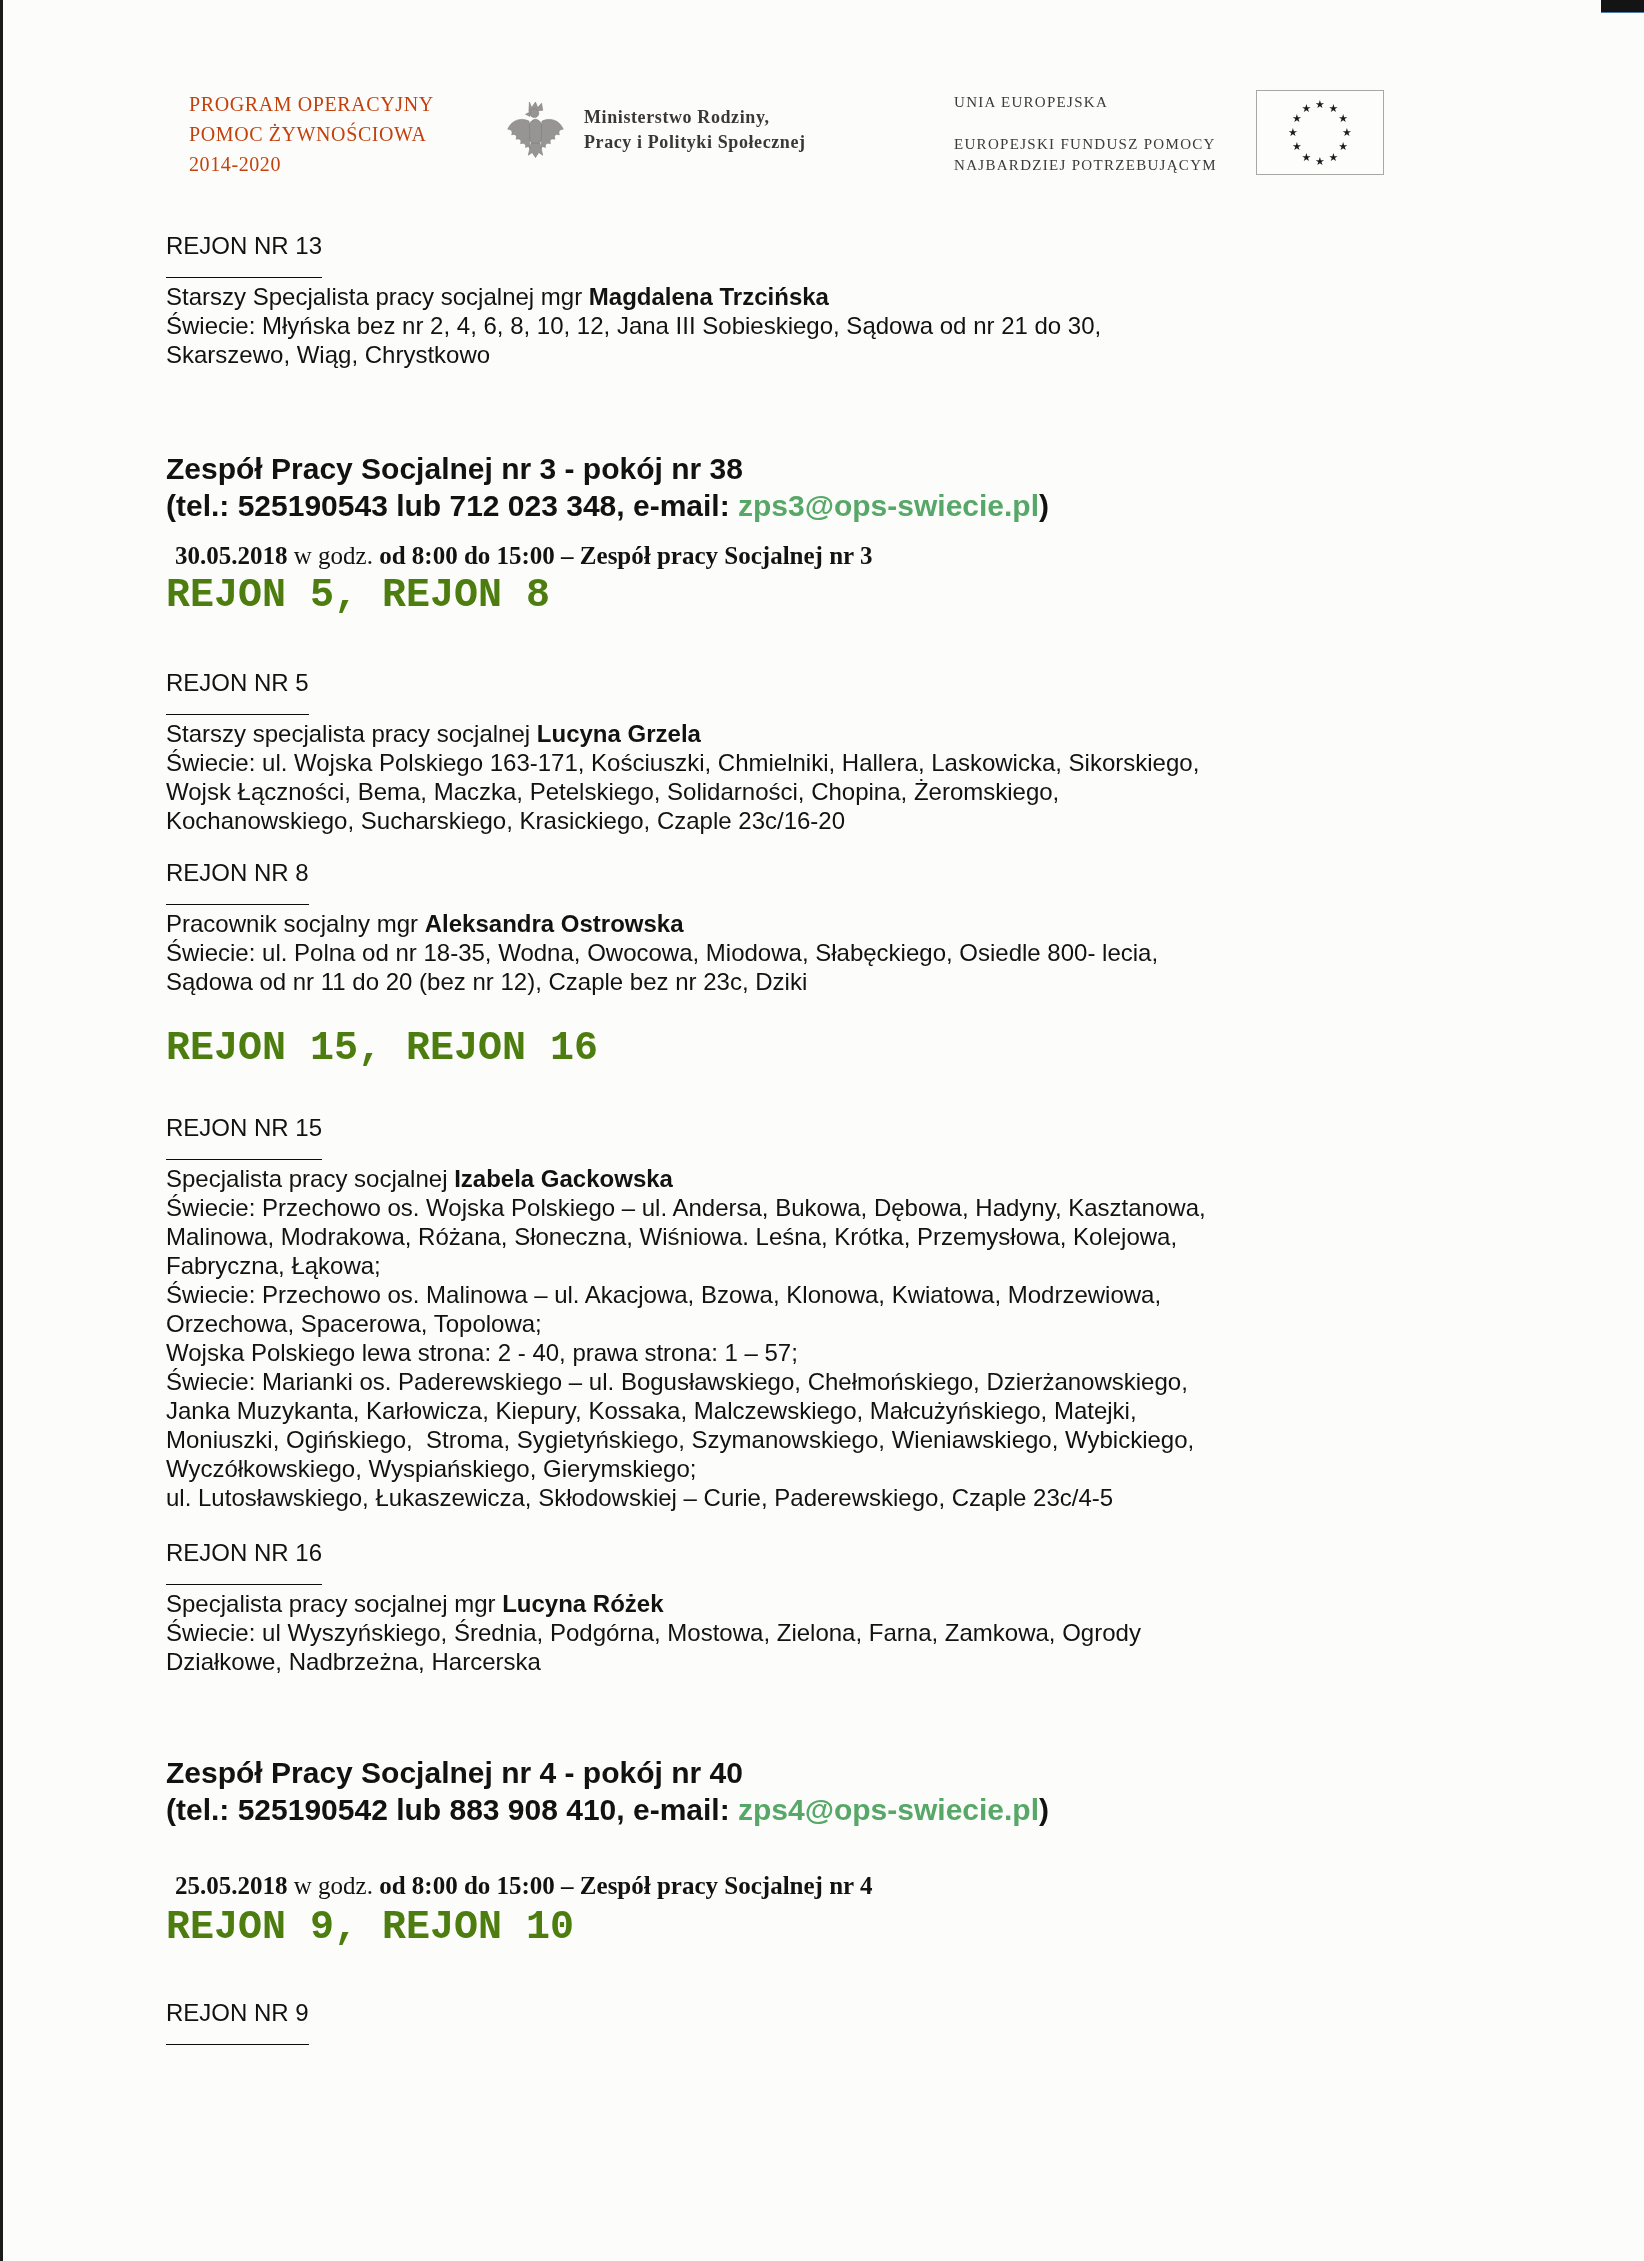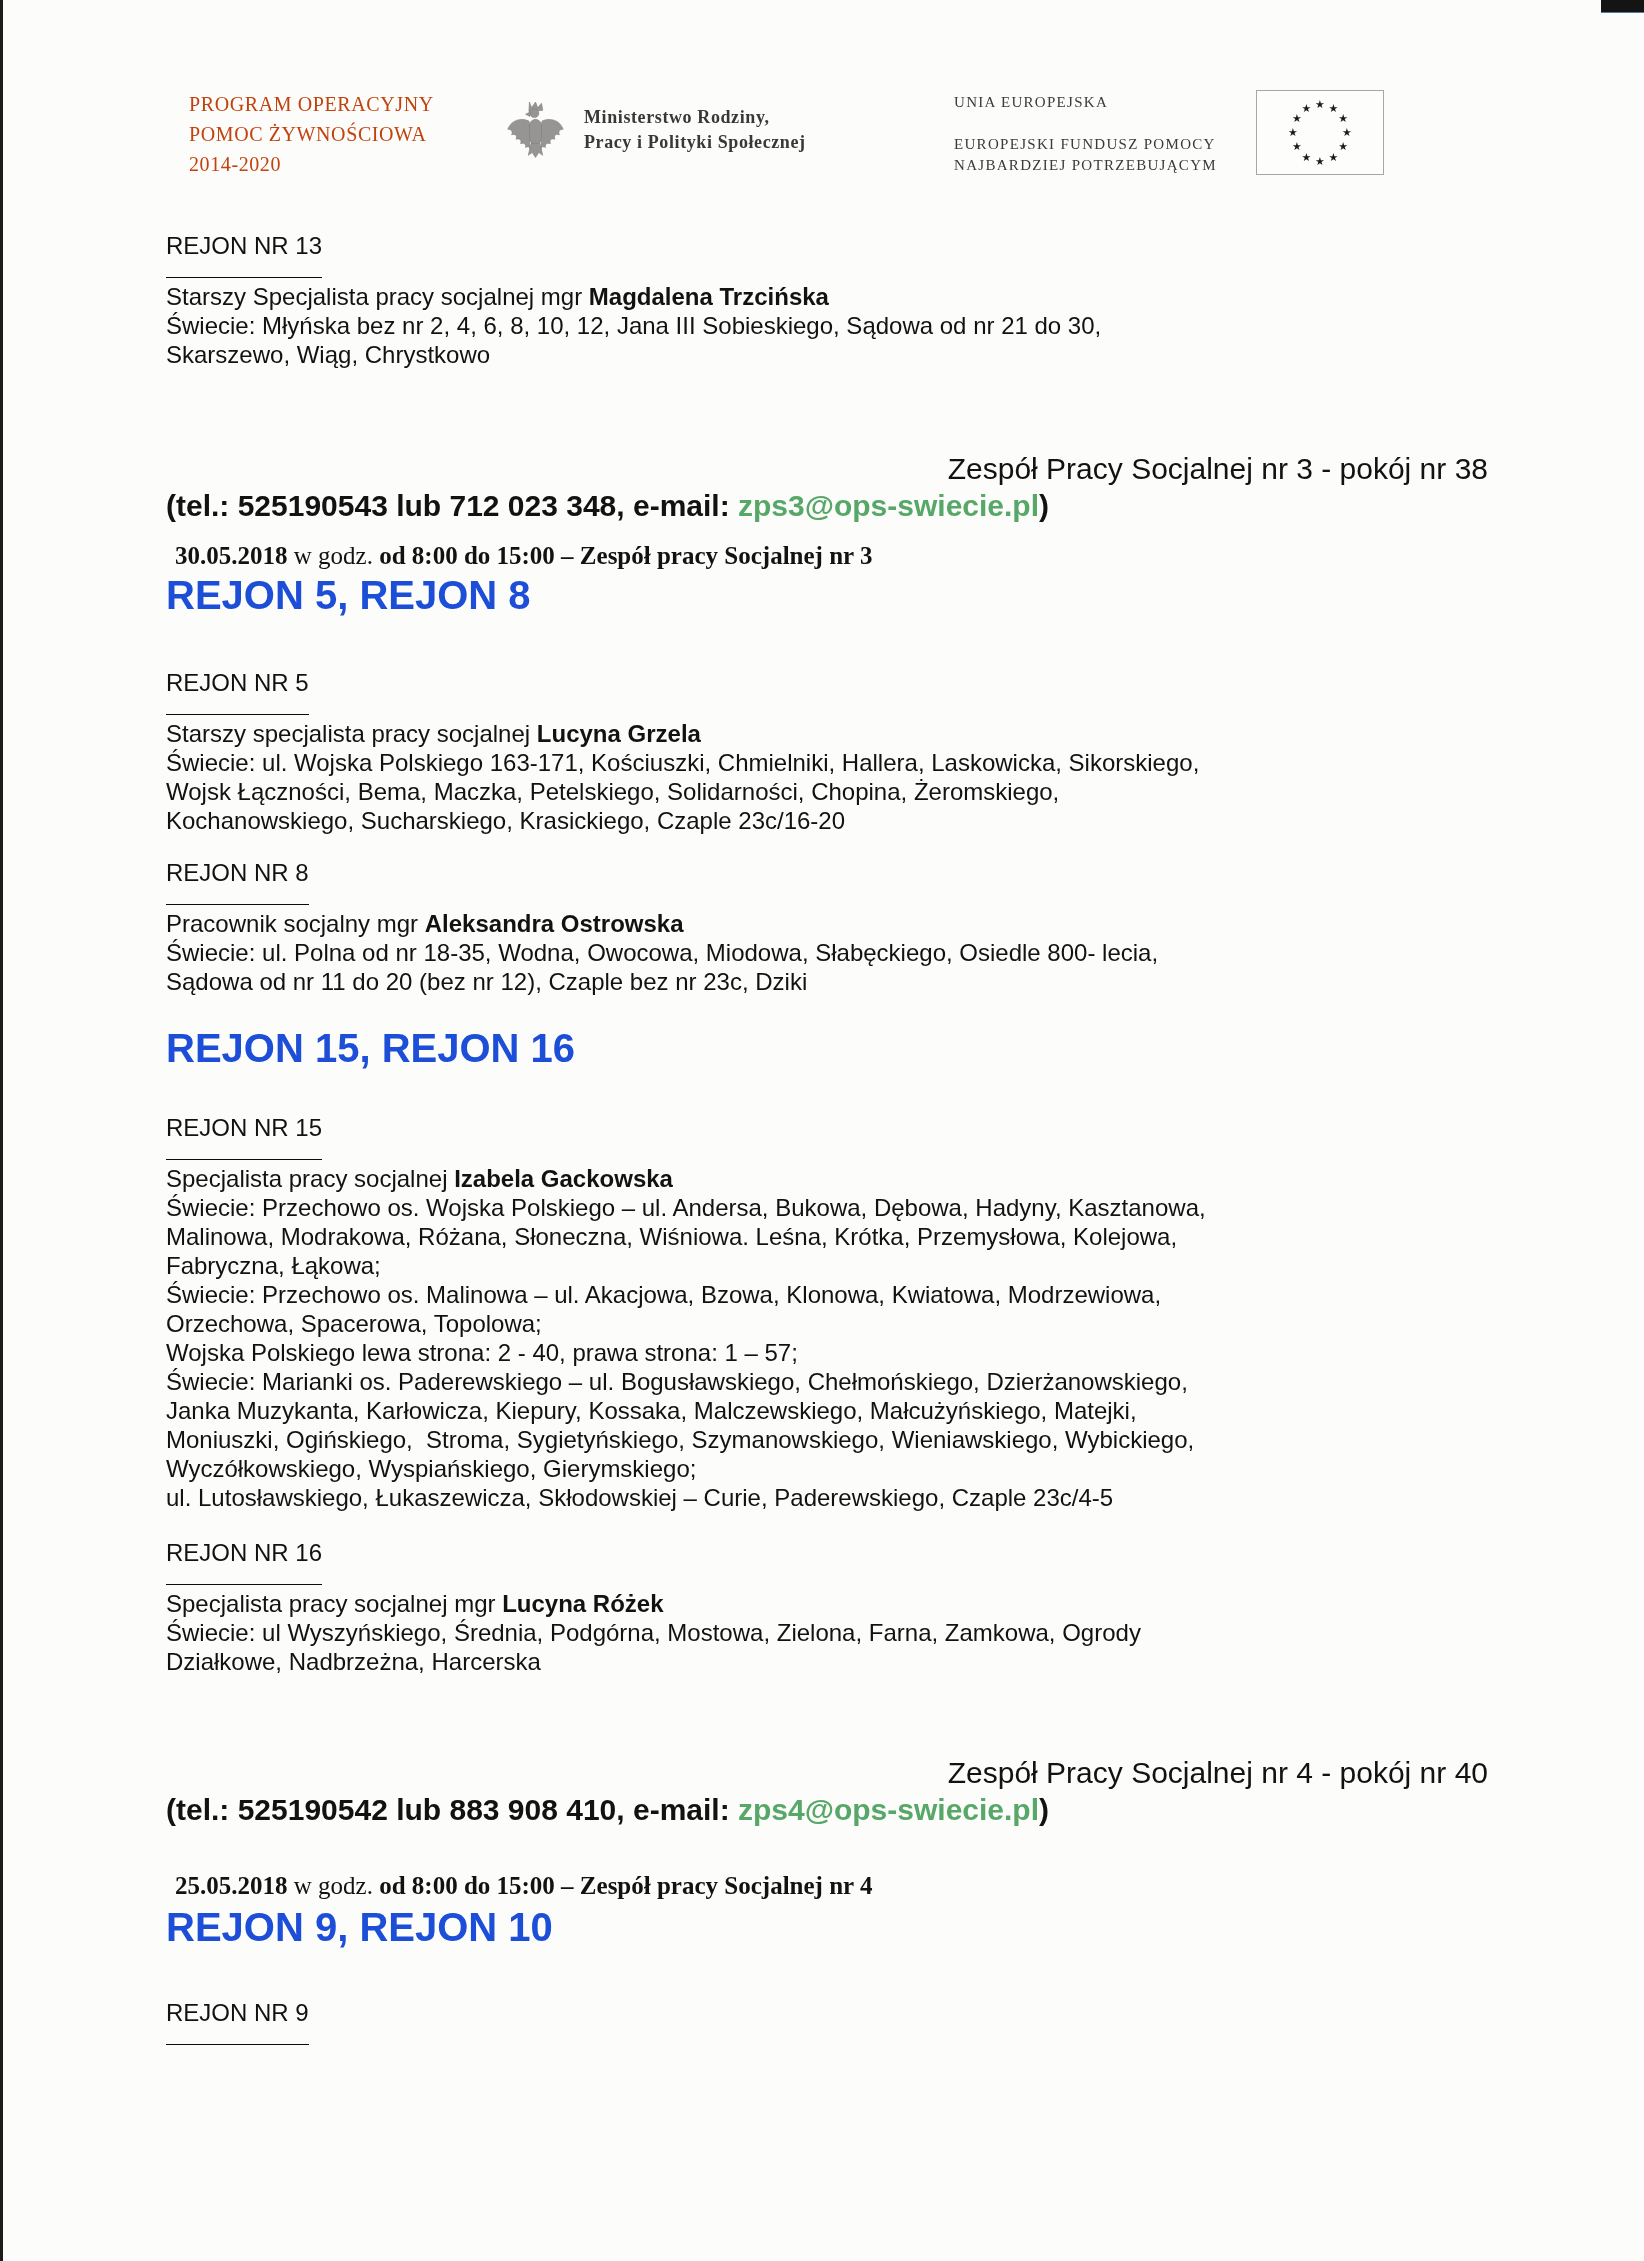--- a/index.html
+++ b/index.html
@@ -47,32 +47,32 @@
   }
   
   .section{position:absolute;left:166px;width:1322px;}
   .rejon-title{
     font-size:24px;line-height:29px;font-weight:normal;
     display:inline-block;border-bottom:1.9px solid #0c0c0c;padding-bottom:17px;
     margin-bottom:3.9px;
   }
   .person-line,.addr-line{font-size:24px;line-height:29px;white-space:pre;}
   .b{font-weight:bold;}
-  .team-title{font-size:30px;line-height:37px;font-weight:normal;text-align:right;}
+  .team-title{font-size:30px;line-height:37px;font-weight:bold;}
   .team-tel{font-size:30px;line-height:37px;font-weight:bold;}
   .email-link{color:#57a868;text-decoration:none;}
   .date-line{
     font-family:"Liberation Serif", serif;
     font-size:25px;line-height:31px;
   }
   .date-line .serif-reg{font-weight:normal;}
   .date-line .serif-bold{font-weight:bold;}
   .big-rejon-heading{
-    font-family:Liberation Sans, sans-serif;
-    font-size:40px;line-height:49px;font-weight:bold;color:#1d4ed8;
+    font-family:Liberation Mono, monospace;
+    font-size:40px;line-height:49px;font-weight:bold;color:#4d7c0f;
   }
 </style>
 </head>
 <body>
 
 <div class="page">
 
   <div class="scan-edge-left"></div>
   <div class="scan-bar-top-right"></div>
 

